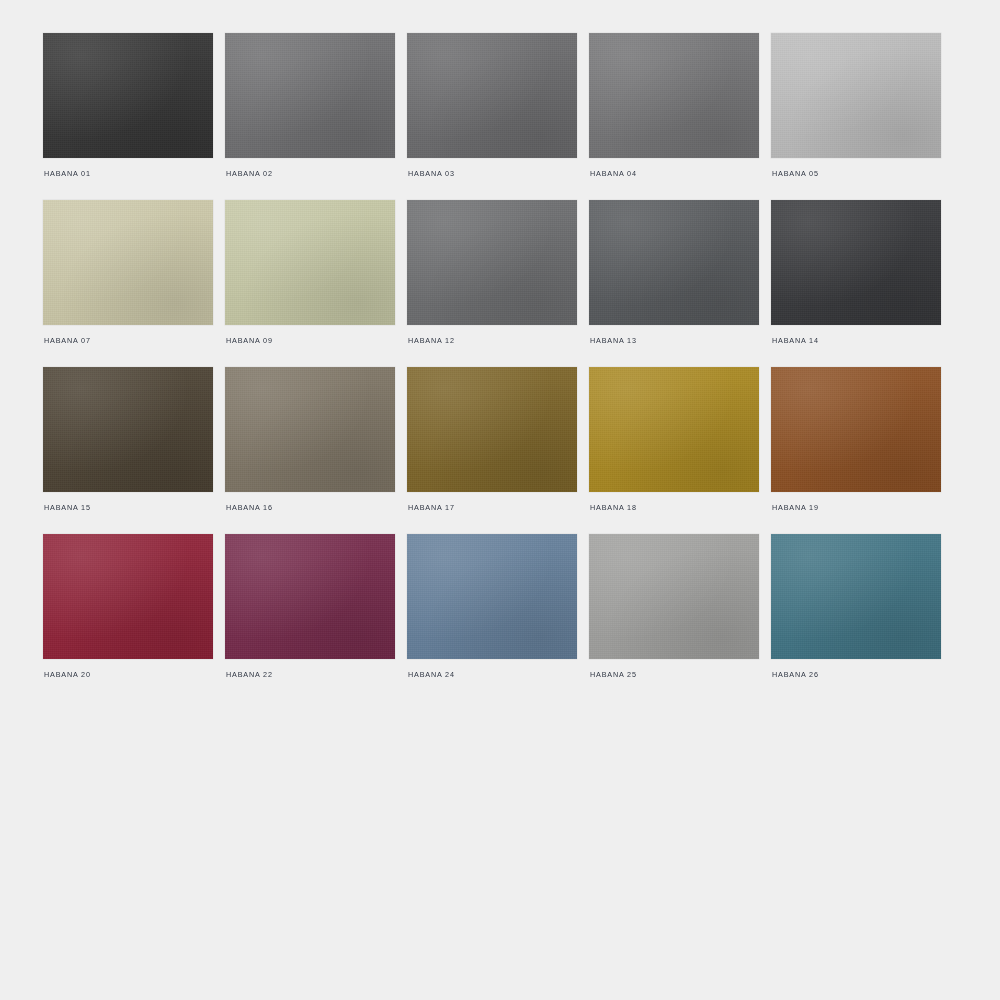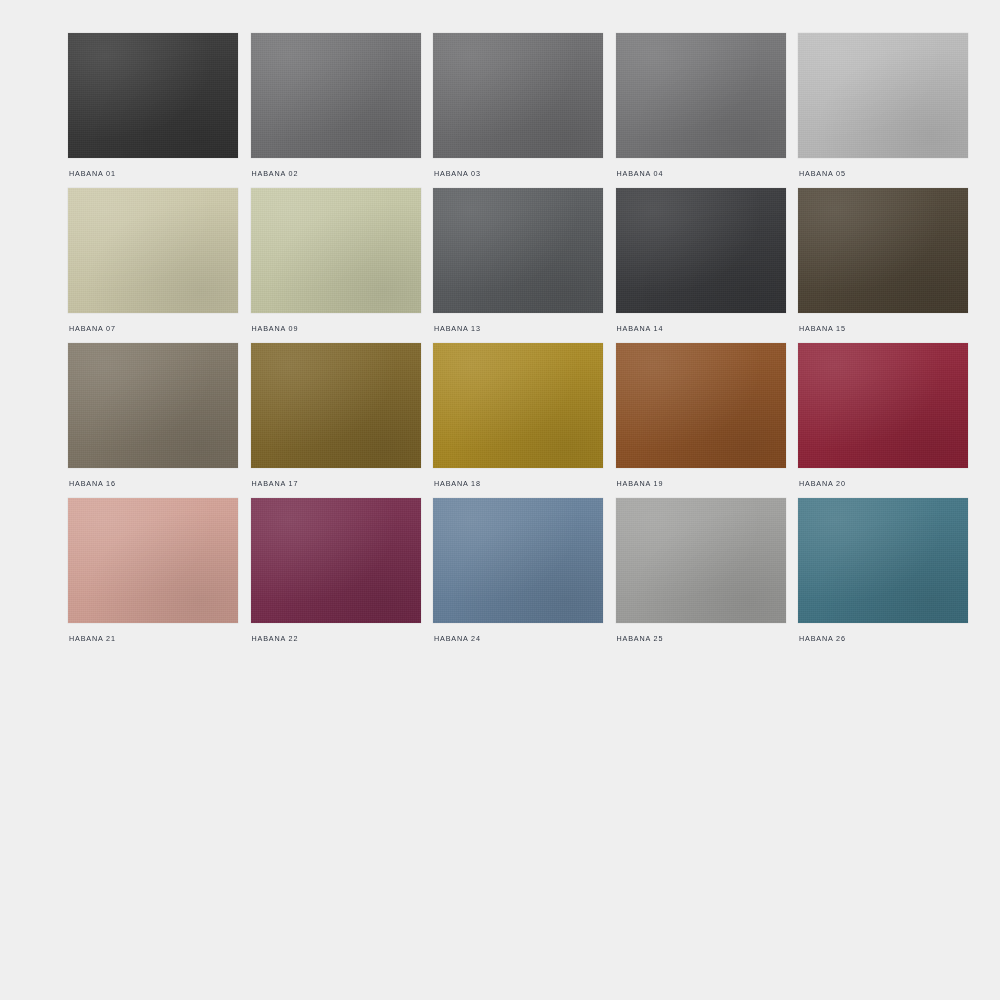--- a/index.html
+++ b/index.html
@@ -9,28 +9,29 @@
     padding: 0;
     width: 1000px;
     height: 1000px;
     background: #efefef;
     font-family: "Liberation Sans", sans-serif;
     overflow: hidden;
   }
 
   #swatch-grid {
     position: absolute;
-    left: 68px;
+    left: 43px;
     top: 33px;
     width: 802px;
     display: grid;
     grid-template-columns: repeat(5, 170px);
     column-gap: 12.5px;
     row-gap: 0px;
     grid-auto-rows: 155px;
+    gap: 12px;
   }
 
   .swatch-cell {
     width: 170px;
     height: 155px;
     position: relative;
   }
 
   .swatch-chip {
     width: 170px;
@@ -102,20 +103,24 @@
     </div>
     <div class="swatch-cell">
       <div class="swatch-chip" style="background-color: rgb(205, 201, 169);"></div>
       <div class="swatch-label">HABANA 07</div>
     </div>
     <div class="swatch-cell">
       <div class="swatch-chip" style="background-color: rgb(198, 200, 165);"></div>
       <div class="swatch-label">HABANA 09</div>
     </div>
     <div class="swatch-cell">
+      <div class="swatch-chip" style="background-color: rgb(107, 108, 110);"></div>
+      <div class="swatch-label">HABANA 12</div>
+    </div>
+    <div class="swatch-cell">
       <div class="swatch-chip" style="background-color: rgb(85, 88, 91);"></div>
       <div class="swatch-label">HABANA 13</div>
     </div>
     <div class="swatch-cell">
       <div class="swatch-chip" style="background-color: rgb(53, 54, 57);"></div>
       <div class="swatch-label">HABANA 14</div>
     </div>
     <div class="swatch-cell">
       <div class="swatch-chip" style="background-color: rgb(75, 65, 50);"></div>
       <div class="swatch-label">HABANA 15</div>
@@ -134,24 +139,20 @@
     </div>
     <div class="swatch-cell">
       <div class="swatch-chip" style="background-color: rgb(140, 79, 34);"></div>
       <div class="swatch-label">HABANA 19</div>
     </div>
     <div class="swatch-cell">
       <div class="swatch-chip" style="background-color: rgb(143, 32, 54);"></div>
       <div class="swatch-label">HABANA 20</div>
     </div>
     <div class="swatch-cell">
-      <div class="swatch-chip" style="background-color: rgb(212, 161, 149);"></div>
-      <div class="swatch-label">HABANA 21</div>
-    </div>
-    <div class="swatch-cell">
       <div class="swatch-chip" style="background-color: rgb(117, 41, 74);"></div>
       <div class="swatch-label">HABANA 22</div>
     </div>
     <div class="swatch-cell">
       <div class="swatch-chip" style="background-color: rgb(100, 127, 155);"></div>
       <div class="swatch-label">HABANA 24</div>
     </div>
     <div class="swatch-cell">
       <div class="swatch-chip" style="background-color: rgb(160, 160, 158);"></div>
       <div class="swatch-label">HABANA 25</div>

